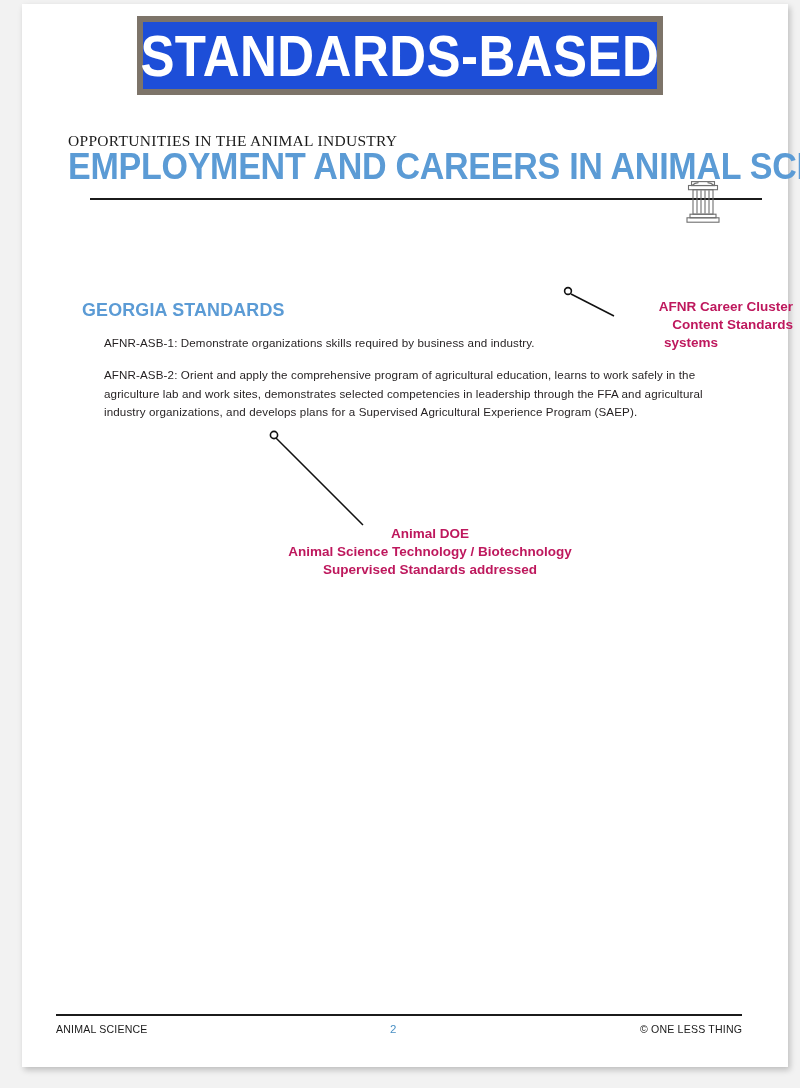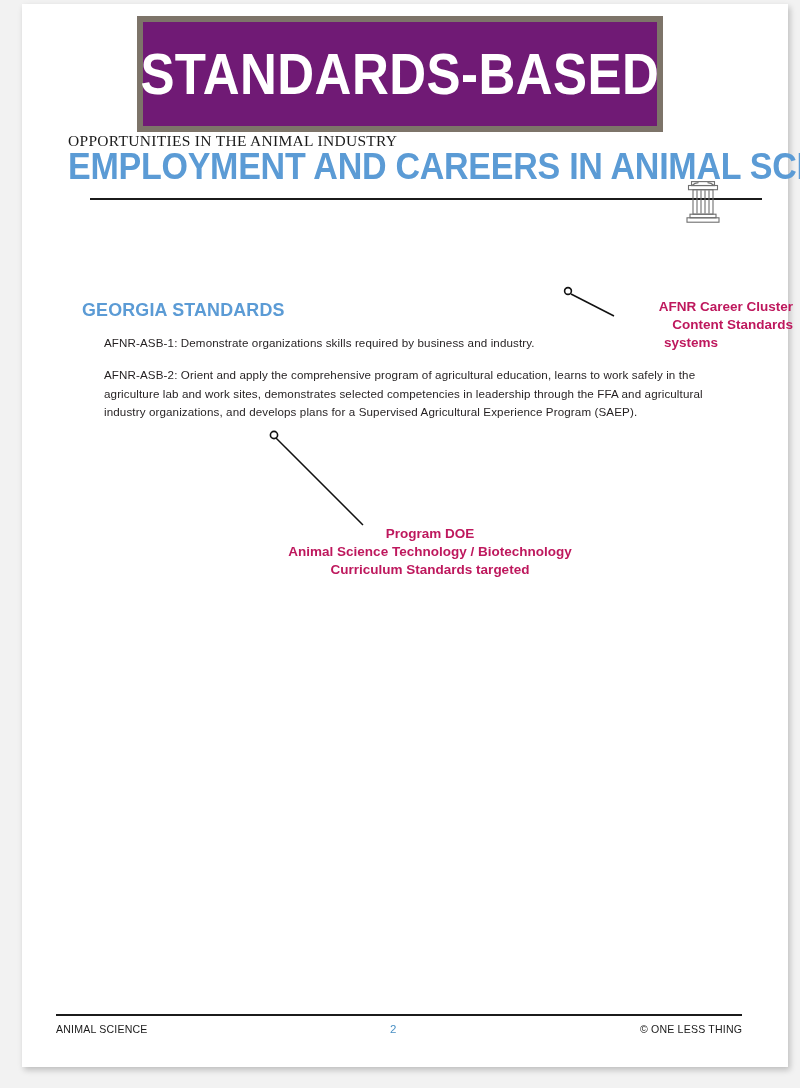--- a/index.html
+++ b/index.html
@@ -26,22 +26,22 @@
     background: #ffffff;
     box-shadow: 2px 3px 6px rgba(0,0,0,0.22);
   }
 
   
   #banner {
     position: absolute;
     left: 137px;
     top: 16px;
     width: 526px;
-    height: 116px;
-    background: #701a75;
+    height: 79px;
+    background: #1d4ed8;
     border: 6px solid #7d7469;
     display: flex;
     align-items: center;
     justify-content: center;
     z-index: 20;
   }
   #banner-text {
     color: #ffffff;
     font-family: "Liberation Sans Narrow", "Liberation Sans", sans-serif;
     font-weight: bold;
@@ -230,23 +230,23 @@
     <p class="standard-text">AFNR-ASB-2: Orient and apply the comprehensive program of agricultural education, learns to work safely in the agriculture lab and work sites, demonstrates selected competencies in leadership through the FFA and agricultural industry organizations, and develops plans for a Supervised Agricultural Experience Program (SAEP).</p>
   </div>
 
   <div id="annot-afnr" class="annotation">
     <div>AFNR Career Cluster</div>
     <div>Content Standards</div>
     <div class="line3">systems</div>
   </div>
 
   <div id="annot-georgia" class="annotation">
-    <div>Program DOE</div>
+    <div>Animal DOE</div>
     <div>Animal Science Technology / Biotechnology</div>
-    <div>Curriculum Standards targeted</div>
+    <div>Supervised Standards addressed</div>
   </div>
 
   <div id="footer">
     <div id="footer-rule"></div>
     <div id="footer-row">
       <span id="footer-left">ANIMAL SCIENCE</span>
       <span id="footer-center">2</span>
       <span id="footer-right">© ONE LESS THING</span>
     </div>
   </div>

